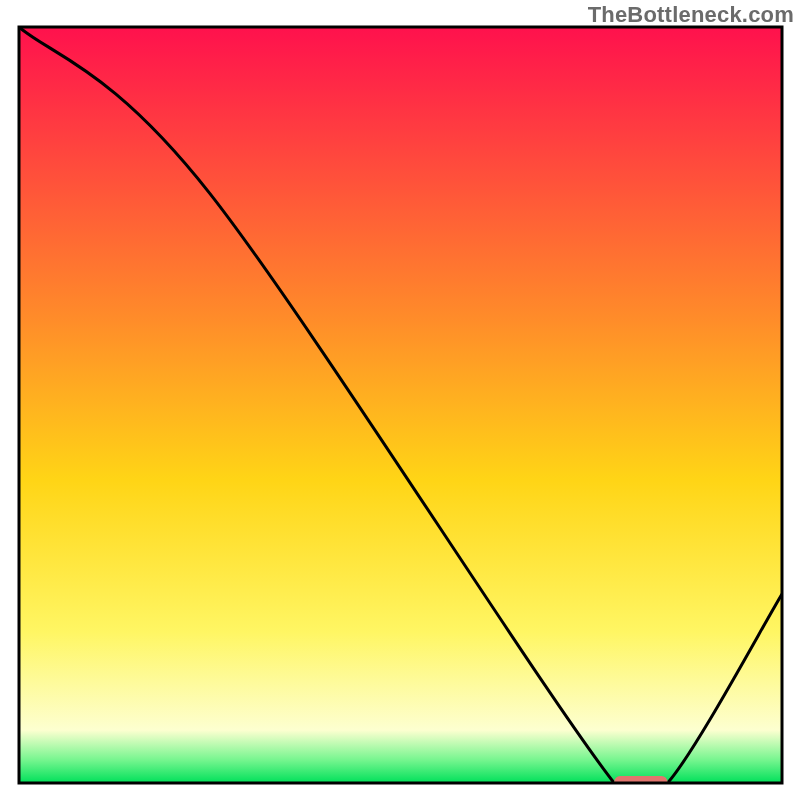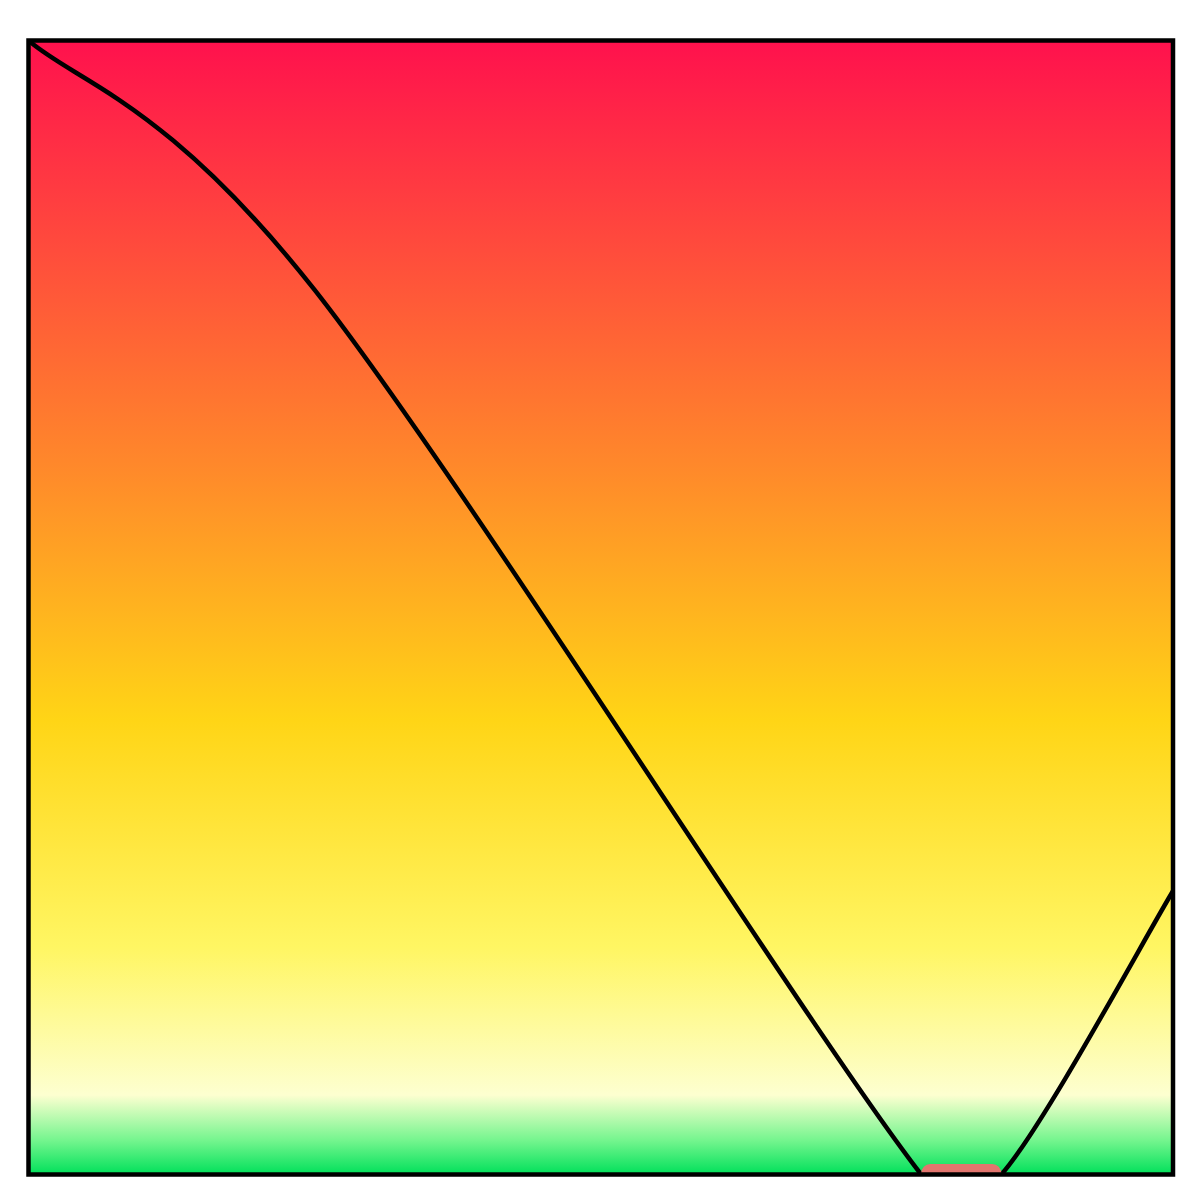--- a/index.html
+++ b/index.html
@@ -32,20 +32,21 @@
     top: 0;
     width: 800px;
     height: 800px;
   }
 </style>
 </head>
 <body>
 
 <div class="stage">
 
+  <div class="watermark">TheBottleneck.com</div>
 
   <svg class="plot" viewBox="0 0 800 800">
     <defs>
       <linearGradient id="bgGrad" x1="0" y1="0" x2="0" y2="1">
         <stop id="g0" offset="0%" stop-color="#ff114d"></stop>
         <stop id="g1" offset="38%" stop-color="#ff8a2a"></stop>
         <stop id="g2" offset="60%" stop-color="#ffd516"></stop>
         <stop id="g3" offset="80%" stop-color="#fff663"></stop>
         <stop id="g4" offset="93%" stop-color="#fdffd0"></stop>
         <stop id="g5" offset="97%" stop-color="#74f58e"></stop>

